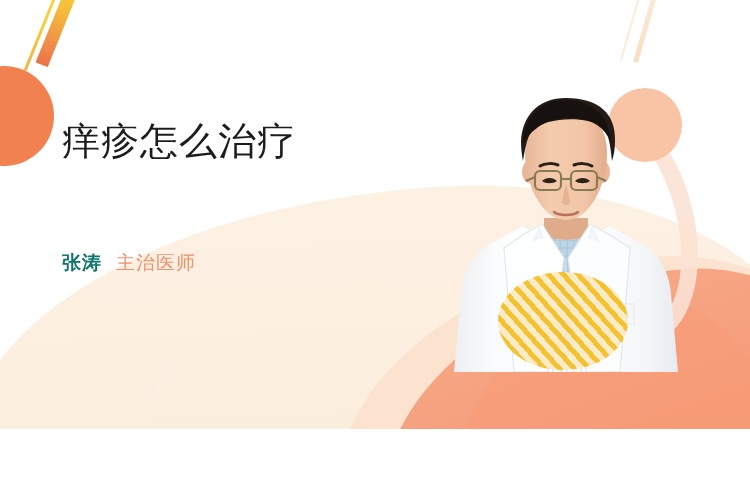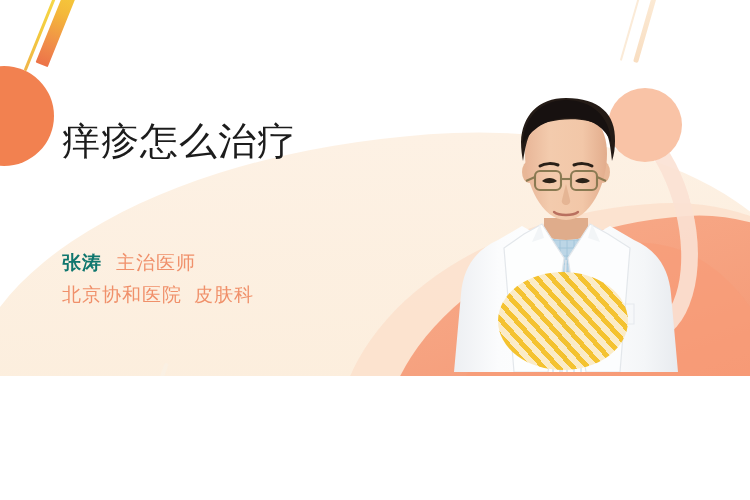--- a/index.html
+++ b/index.html
@@ -4,21 +4,21 @@
 <style>
   html,body{margin:0;padding:0;}
   body{
     width:750px;height:500px;
     font-family:"Liberation Sans","DejaVu Sans",sans-serif;
     background:#ffffff;
     overflow:hidden;
   }
   #card{
     position:relative;
-    width:750px;height:376px;
+    width:750px;height:429px;
     background:#ffffff;
     overflow:hidden;
   }
 
   
   .deco{position:absolute;pointer-events:none;}
 
   
   #orange-circle{
     left:-46px;top:66px;
@@ -288,18 +288,15 @@
   </div>
 
   <div id="text-block">
     <div id="title">痒疹怎么治疗</div>
   </div>
 
   <div id="credits">
     <div class="cred-line">
       <span id="doctor-name">张涛</span><span id="doctor-title">主治医师</span>
     </div>
-    <div class="cred-line">
-      <span id="hospital">北京协和医院</span><span id="department">皮肤科</span>
-    </div>
   </div>
 
 </div>
 
 </body></html>

